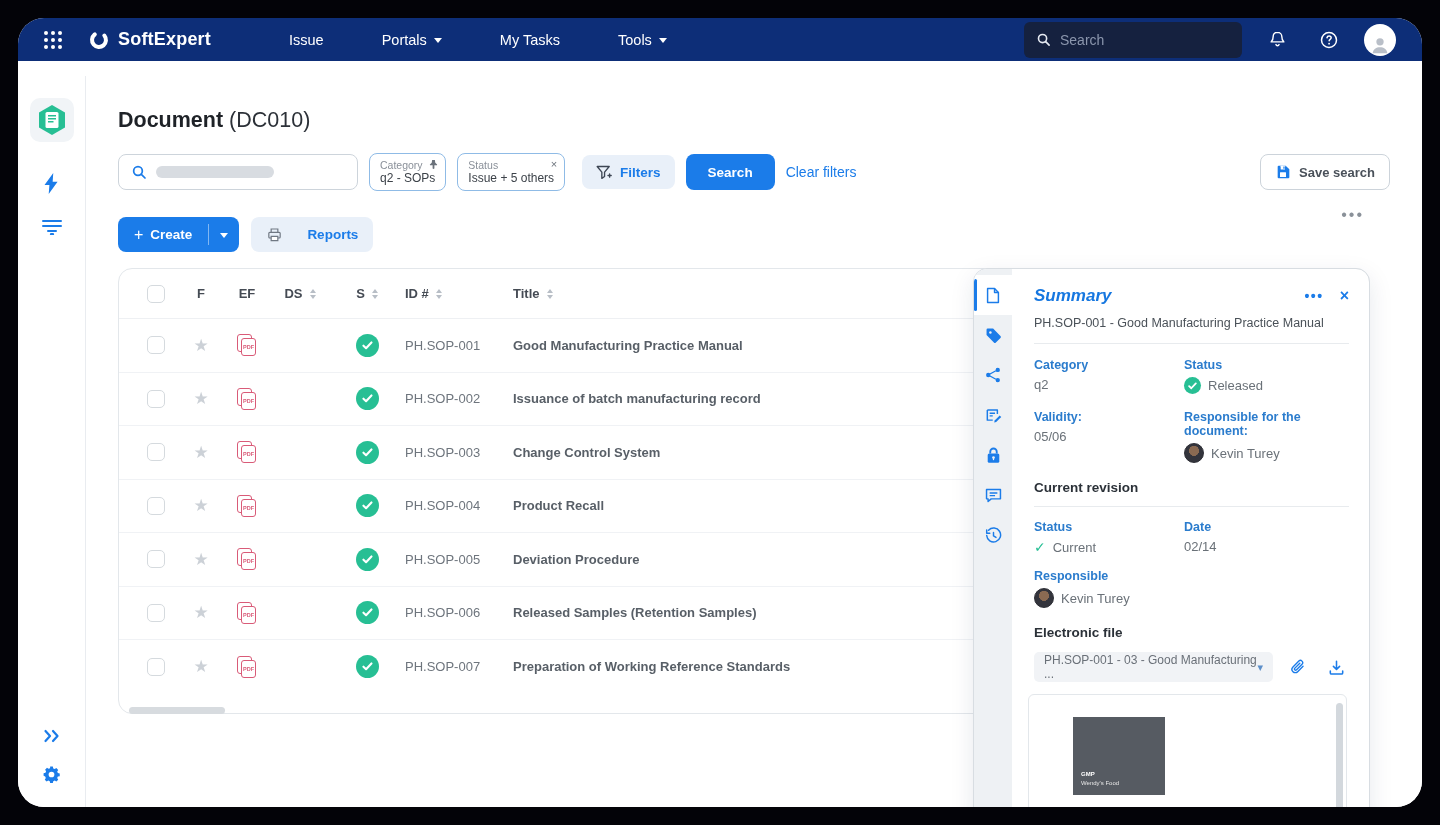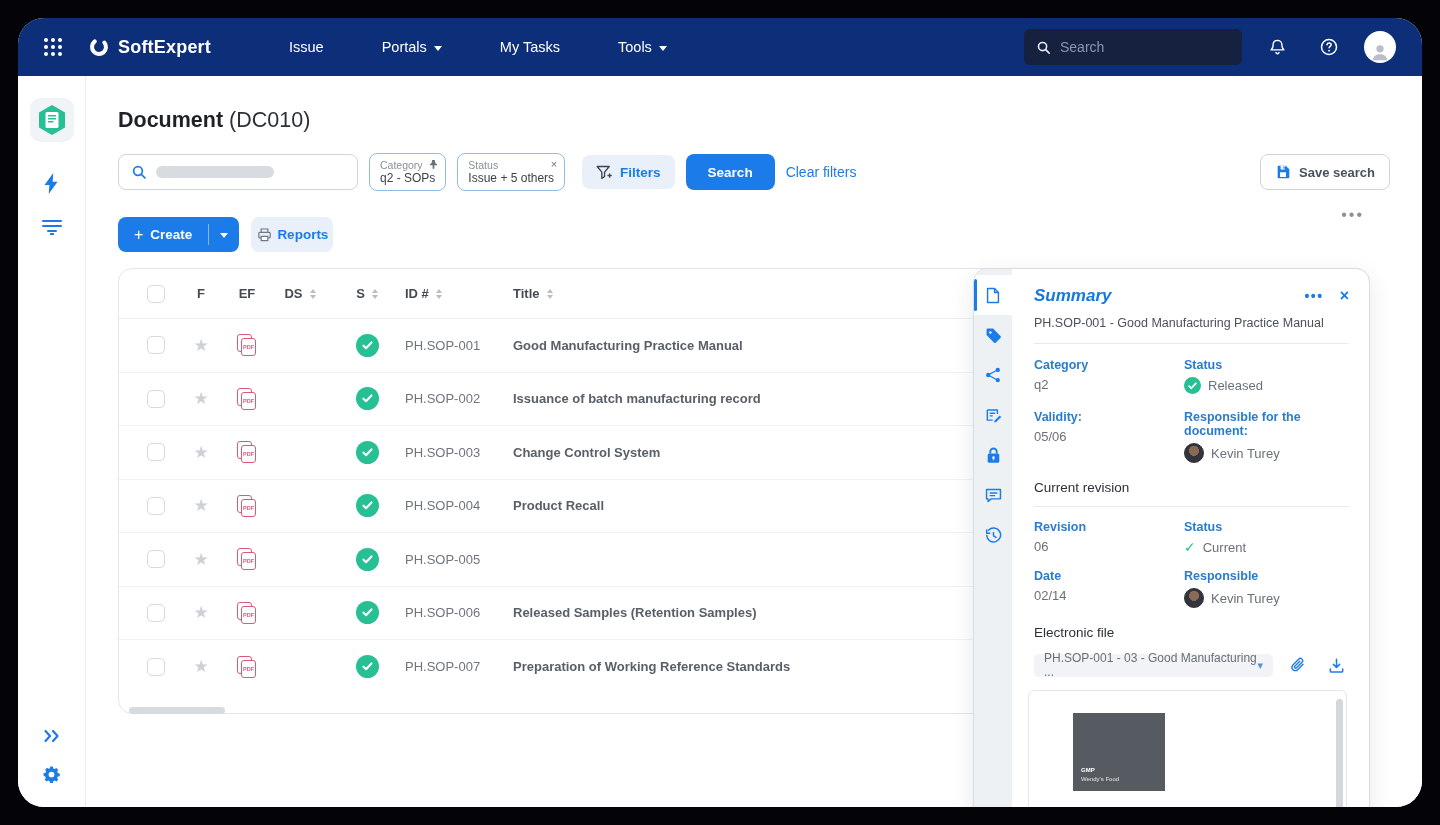--- a/index.html
+++ b/index.html
@@ -1,20 +1,20 @@
 <!DOCTYPE html>
 <html><head>
 <meta charset="utf-8">
 <style>
   * { margin:0; padding:0; box-sizing:border-box; }
   html,body { width:1440px; height:825px; background:#030308; font-family:"Liberation Sans","DejaVu Sans",sans-serif; }
   .window { position:absolute; left:18px; top:18px; width:1404px; height:789px; background:#fff; border-radius:26px; overflow:hidden; }
 
   
-  .nav { position:absolute; left:0; top:0; right:0; height:58px; background:#0d2e78; display:flex; align-items:center; padding:0 26px; }
+  .nav { position:absolute; left:0; top:0; right:0; height:43px; background:#0d2e78; display:flex; align-items:center; padding:0 26px; }
   .nav .grid-dots { display:grid; grid-template-columns:repeat(3,4px); grid-gap:3px; margin-right:26px; cursor:pointer; }
   .nav .grid-dots i { width:4px; height:4px; border-radius:50%; background:#fff; }
   .brand { display:flex; align-items:center; gap:8px; color:#fff; font-size:18px; font-weight:700; letter-spacing:.2px; }
   .nav-items { display:flex; align-items:center; margin-left:56px; gap:14px; }
   .nav-item { color:#fff; font-size:14.5px; padding:10px 22px; display:flex; align-items:center; gap:7px; cursor:pointer; }
   .caret { width:0; height:0; border-left:4.5px solid transparent; border-right:4.5px solid transparent; border-top:5px solid #fff; margin-top:2px; }
   .nav-right { margin-left:auto; display:flex; align-items:center; gap:18px; }
   .nav-search { width:218px; height:36px; background:#15213f; border-radius:6px; display:flex; align-items:center; padding:0 12px; gap:9px; }
   .nav-search input { background:transparent; border:none; outline:none; color:#e6eaf2; font-size:14px; width:150px; font-family:inherit; }
   .nav-search input::placeholder { color:#8b96ad; }
@@ -43,21 +43,21 @@
   .btn-filters { height:34px; background:#e9f0f9; border-radius:8px; display:flex; align-items:center; gap:8px; padding:0 14px; color:#1b7ce9; font-weight:700; font-size:13.5px; cursor:pointer; margin-left:6px; }
   .btn-search { height:36px; background:#1b7ce9; border-radius:8px; color:#fff; font-weight:700; font-size:13.5px; padding:0 22px; display:flex; align-items:center; cursor:pointer; }
   .link-clear { color:#1b7ce9; font-size:14px; cursor:pointer; }
   .btn-save { margin-left:auto; height:36px; border:1px solid #ccd3da; border-radius:8px; display:flex; align-items:center; gap:8px; padding:0 14px; color:#4a515a; font-weight:700; font-size:13px; cursor:pointer; background:#fff; }
 
   .toolbar { position:absolute; left:32px; top:141px; display:flex; align-items:center; gap:12px; }
   .btn-create { height:35px; background:#1b7ce9; border-radius:8px; color:#fff; font-weight:700; font-size:13.5px; display:flex; align-items:stretch; cursor:pointer; overflow:hidden; }
   .btn-create .main { display:flex; align-items:center; gap:7px; padding:0 16px; }
   .btn-create .split { width:1px; background:rgba(255,255,255,.45); margin:7px 0; }
   .btn-create .dd { display:flex; align-items:center; padding:0 11px; }
-  .btn-reports { height:35px; background:#e9f0f9; border-radius:8px; display:flex; align-items:center; gap:4px; padding:0 5px; color:#1b7ce9; font-weight:700; font-size:13.5px; cursor:pointer; }
+  .btn-reports { height:35px; background:#e9f0f9; border-radius:8px; display:flex; align-items:center; gap:24px; padding:0 15px; color:#1b7ce9; font-weight:700; font-size:13.5px; cursor:pointer; }
   .more-dots { position:absolute; right:58px; top:130px; color:#8a9199; font-size:16px; letter-spacing:2px; cursor:pointer; }
 
   
   .card { position:absolute; left:32px; top:192px; width:1252px; height:446px; border:1px solid #e3e7eb; border-radius:14px; background:#fff; }
   .thead, .trow { display:grid; grid-template-columns:46px 44px 48px 58px 76px 108px 1fr; align-items:center; padding-left:14px; }
   .thead { height:50px; color:#454b54; font-size:13px; font-weight:700; border-bottom:1px solid #eef0f3; }
   .th { display:flex; align-items:center; }
   .c-check,.c-star,.c-ef,.c-ds,.c-s { justify-content:center; display:flex; }
   .sort { display:inline-flex; flex-direction:column; gap:2px; margin-left:7px; }
   .sort i { width:0; height:0; border-left:3.5px solid transparent; border-right:3.5px solid transparent; }
@@ -87,24 +87,24 @@
   .panel-actions { margin-left:auto; display:flex; align-items:center; gap:16px; color:#1b7ce9; }
   .panel-ellipsis { font-size:14px; letter-spacing:1.5px; cursor:pointer; font-weight:700; }
   .panel-close { font-size:16px; cursor:pointer; font-weight:700; }
   .panel-sub { margin-top:10px; color:#4a5158; font-size:12.5px; }
   .pdivider { height:1px; background:#e8ebee; margin:13px 0 14px; }
   .fgrid { display:grid; grid-template-columns:150px 1fr; row-gap:16px; }
   .f-label { color:#2b7ccd; font-size:12.5px; font-weight:600; margin-bottom:5px; }
   .f-value { color:#6a7178; font-size:13px; display:flex; align-items:center; gap:7px;text-align:center; }
   .mini-badge { width:17px; height:17px; border-radius:50%; background:#27bf94; display:inline-flex; align-items:center; justify-content:center; }
   .mini-avatar { width:20px; height:20px; border-radius:50%; background:radial-gradient(circle at 50% 38%, #8a6a52 0 34%, #33343c 36%); border:1px solid #2b2c33; }
-  .sec-head { color:#2b3138; font-size:13.5px; font-weight:400; margin-top:17px; }
+  .sec-head { color:#2b3138; font-size:13.5px; font-weight:700; margin-top:17px; }
   .green-check { color:#27bf94; font-size:14px; font-weight:700; }
   .file-row { display:flex; align-items:center; gap:12px; margin-top:12px; }
-  .file-select { flex:1; height:23px; background:#f1f3f6; border-radius:5px; display:flex; align-items:center; padding:0 10px; color:#6a7078; font-size:12px; cursor:pointer; }
+  .file-select { flex:1; height:30px; background:#f1f3f6; border-radius:5px; display:flex; align-items:center; padding:0 10px; color:#6a7078; font-size:12px; cursor:pointer; }
   .file-select .chev { margin-left:auto; color:#5d8fc9; font-size:11px; }
   .file-icon-btn { width:26px; height:26px; display:flex; align-items:center; justify-content:center; cursor:pointer; }
   .preview { margin-top:12px; margin-left:-6px; margin-right:2px; border:1px solid #e3e7eb; border-radius:6px 6px 0 0; height:180px; position:relative; background:#fff; padding:22px 0 0 44px; }
   .thumb { width:92px; height:78px; background:#565b62; position:relative; }
   .thumb .t1 { position:absolute; left:8px; bottom:18px; color:#fff; font-size:6px; font-weight:700; }
   .thumb .t2 { position:absolute; left:8px; bottom:9px; color:#e8e8e8; font-size:6px; }
   .vscroll { position:absolute; right:3px; top:8px; width:7px; height:120px; border-radius:4px; background:#d3d8dd; cursor:pointer; }
 </style>
 </head>
 <body>
@@ -446,20 +446,21 @@
     </div>
     <div class="c-ds"></div>
     <div class="c-s">
       <span class="badge-check">
         <svg width="11" height="9" viewBox="0 0 12 10" fill="none" stroke="#fff" stroke-width="2.3" stroke-linecap="round" stroke-linejoin="round">
                   <path d="M1.5 5.2 4.4 8l6-6.4"></path>
                 </svg>
       </span>
     </div>
     <div class="cell-id">PH.SOP-005</div>
+    <div class="cell-title">Deviation Procedure</div>
   </div>
 
   <div class="trow">
     <div class="c-check">
               <span class="checkbox"></span>
             </div>
     <div class="c-star">
               <span class="star">★</span>
             </div>
     <div class="c-ef">
@@ -598,24 +599,20 @@
                 <span>Kevin Turey</span>
               </div>
           </div>
         </div>
 
         <div class="sec-head">Current revision</div>
         <div class="pdivider" style="margin:11px 0 13px"></div>
 
         <div class="fgrid" style="row-gap:14px">
           <div>
-            <div class="f-label">Revision</div>
-            <div class="f-value">06</div>
-          </div>
-          <div>
             <div class="f-label">Status</div>
             <div class="f-value">
                 <span class="green-check">✓</span>
                 <span>Current</span>
               </div>
           </div>
           <div>
             <div class="f-label">Date</div>
             <div class="f-value">02/14</div>
           </div>

